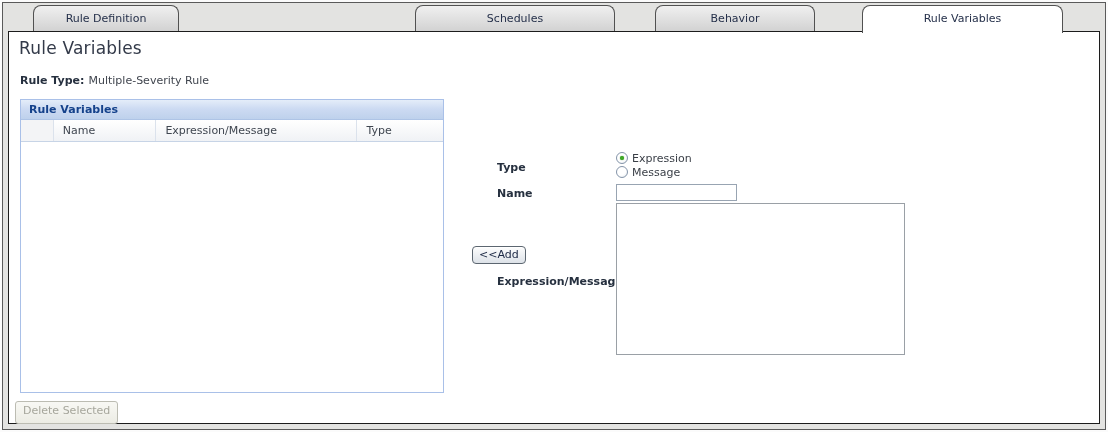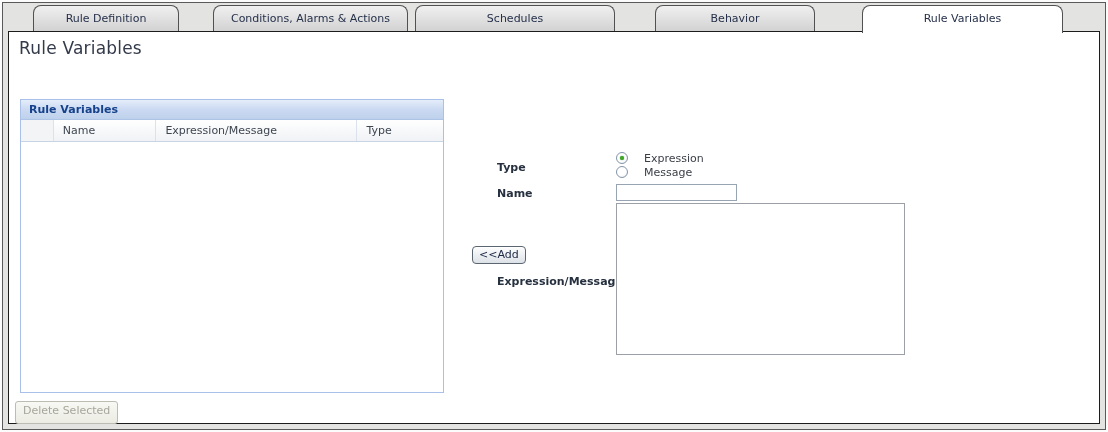--- a/index.html
+++ b/index.html
@@ -60,21 +60,21 @@
   
   .form-label { position:absolute; font-size:11px; font-weight:bold; color:#26303f; }
   .radio-row { position:absolute; left:616px; display:flex; align-items:center; height:14px; }
   .radio { width:12px; height:12px; border-radius:50%;
            border:1px solid #8494a9;
            background:radial-gradient(circle at 35% 30%, #ffffff 55%, #dfe5ec);
            position:relative; }
   .radio.checked::after { content:""; position:absolute; left:3px; top:3px;
            width:4px; height:4px; border-radius:50%; background:#3faa26;
            box-shadow:0 0 1px #2c7f17; }
-  .radio-label { font-size:11px; color:#3a3f47; margin-left:16px; }
+  .radio-label { font-size:11px; color:#3a3f47; margin-left:4px; }
 
   .input-name { position:absolute; left:616px; top:184px; width:121px; height:17px;
                 border:1px solid #98a4b2; background:#ffffff; font-size:11px;
                 padding:1px 3px; font-family:inherit; }
   .textarea-expr { position:absolute; left:616px; top:203px; width:289px; height:152px;
                 border:1px solid #9aa0a6; background:#ffffff; resize:none;
                 font-size:11px; font-family:inherit; padding:2px; }
 
   .btn-add { position:absolute; left:472px; top:246px;
              font-size:11px; padding:1px 6px 2px;
@@ -83,30 +83,32 @@
              box-shadow:inset 0 1px 0 #ffffff;
              color:#1d2945; font-family:inherit; }
 </style>
 </head>
 <body>
 
 <div class="stage">
   <div class="frame"></div>
 
   <div class="tab" style="left:33px;width:146px;">Rule Definition</div>
-  <div class="tab" style="left:213px;width:195px;">Conditions, Alarms &amp; Actions</div>
   <div class="tab" style="left:415px;width:200px;">Schedules</div>
   <div class="tab" style="left:655px;width:160px;">Behavior</div>
   <div class="tab active" style="left:862px;width:201px;">Rule Variables</div>
 
   <div class="panel"></div>
 
   <div class="content">
     <div class="page-title">Rule Variables</div>
 
+    <div class="meta-row" style="top:74px;">
+      <b>Rule Type:</b><span>Multiple-Severity Rule</span>
+    </div>
 
     <div class="grid">
       <div class="grid-title">Rule Variables</div>
       <div class="grid-cols">
         <div class="grid-col c0"></div>
         <div class="grid-col c1">Name</div>
         <div class="grid-col c2">Expression/Message</div>
         <div class="grid-col c3">Type</div>
       </div>
       <div class="grid-body"></div>

